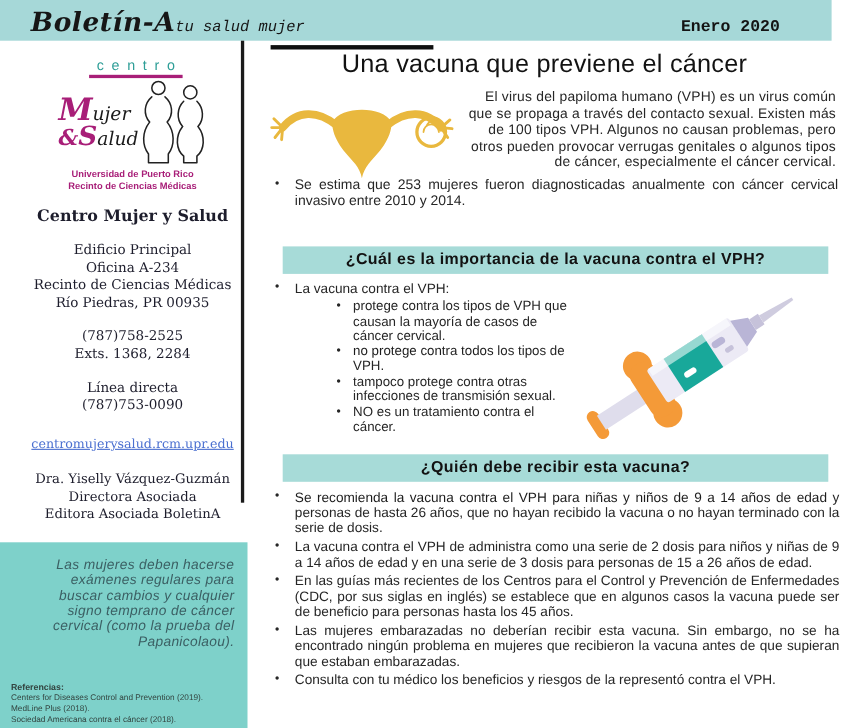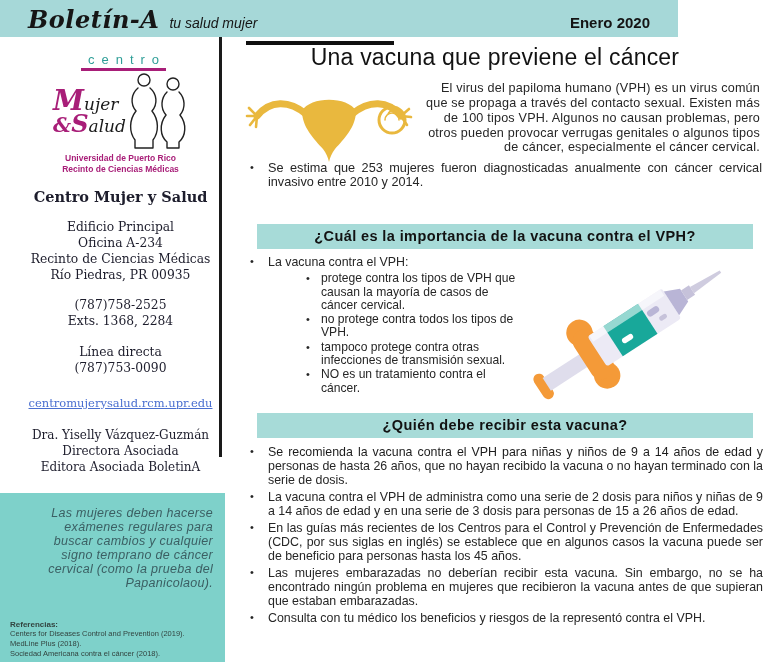--- a/index.html
+++ b/index.html
@@ -3,34 +3,34 @@
 <meta charset="utf-8">
 <style>
   * { margin:0; padding:0; box-sizing:border-box; }
   html,body { background:#fff; }
   .page {
     position:relative; width:768px; height:662px; background:#ffffff;
     overflow:hidden; font-family:"Liberation Sans", sans-serif; color:#2b2b2b;
   }
   
   .masthead {
-    position:absolute; left:0; top:0; width:678px; height:37px;
+    position:absolute; left:0; top:0; width:756px; height:37px;
     background:#a6d8d8; display:flex; align-items:baseline;
-    padding:5px 28px 0 28px;
+    padding:5px 47px 0 28px;
   }
   .brand {
     font-family:"DejaVu Serif", serif; font-style:italic; font-weight:bold;
     font-size:24px; color:#161616; letter-spacing:0.5px;
   }
   .tagline {
-    font-family:Liberation Sans, sans-serif; font-style:italic;
-    font-size:14px; color:#161616; margin-left:10px;
+    font-family:Liberation Mono, monospace; font-style:italic;
+    font-size:14px; color:#161616; margin-left:0;
   }
   .issue-date {
-    margin-left:auto; font-family:Liberation Sans, sans-serif; font-weight:bold;
+    margin-left:auto; font-family:Liberation Mono, monospace; font-weight:bold;
     font-size:15px; color:#141414;
   }
   
   .sidebar {
     position:absolute; left:0; top:37px; width:241px; height:456px;
     text-align:center; font-family:"DejaVu Serif", serif; color:#1d1d2c;
   }
   .divider { position:absolute; left:219px; top:37px; width:3px; height:420px; background:#1a1a1a; }
   .logo { margin-top:12px; }
   .logo-top-word {

